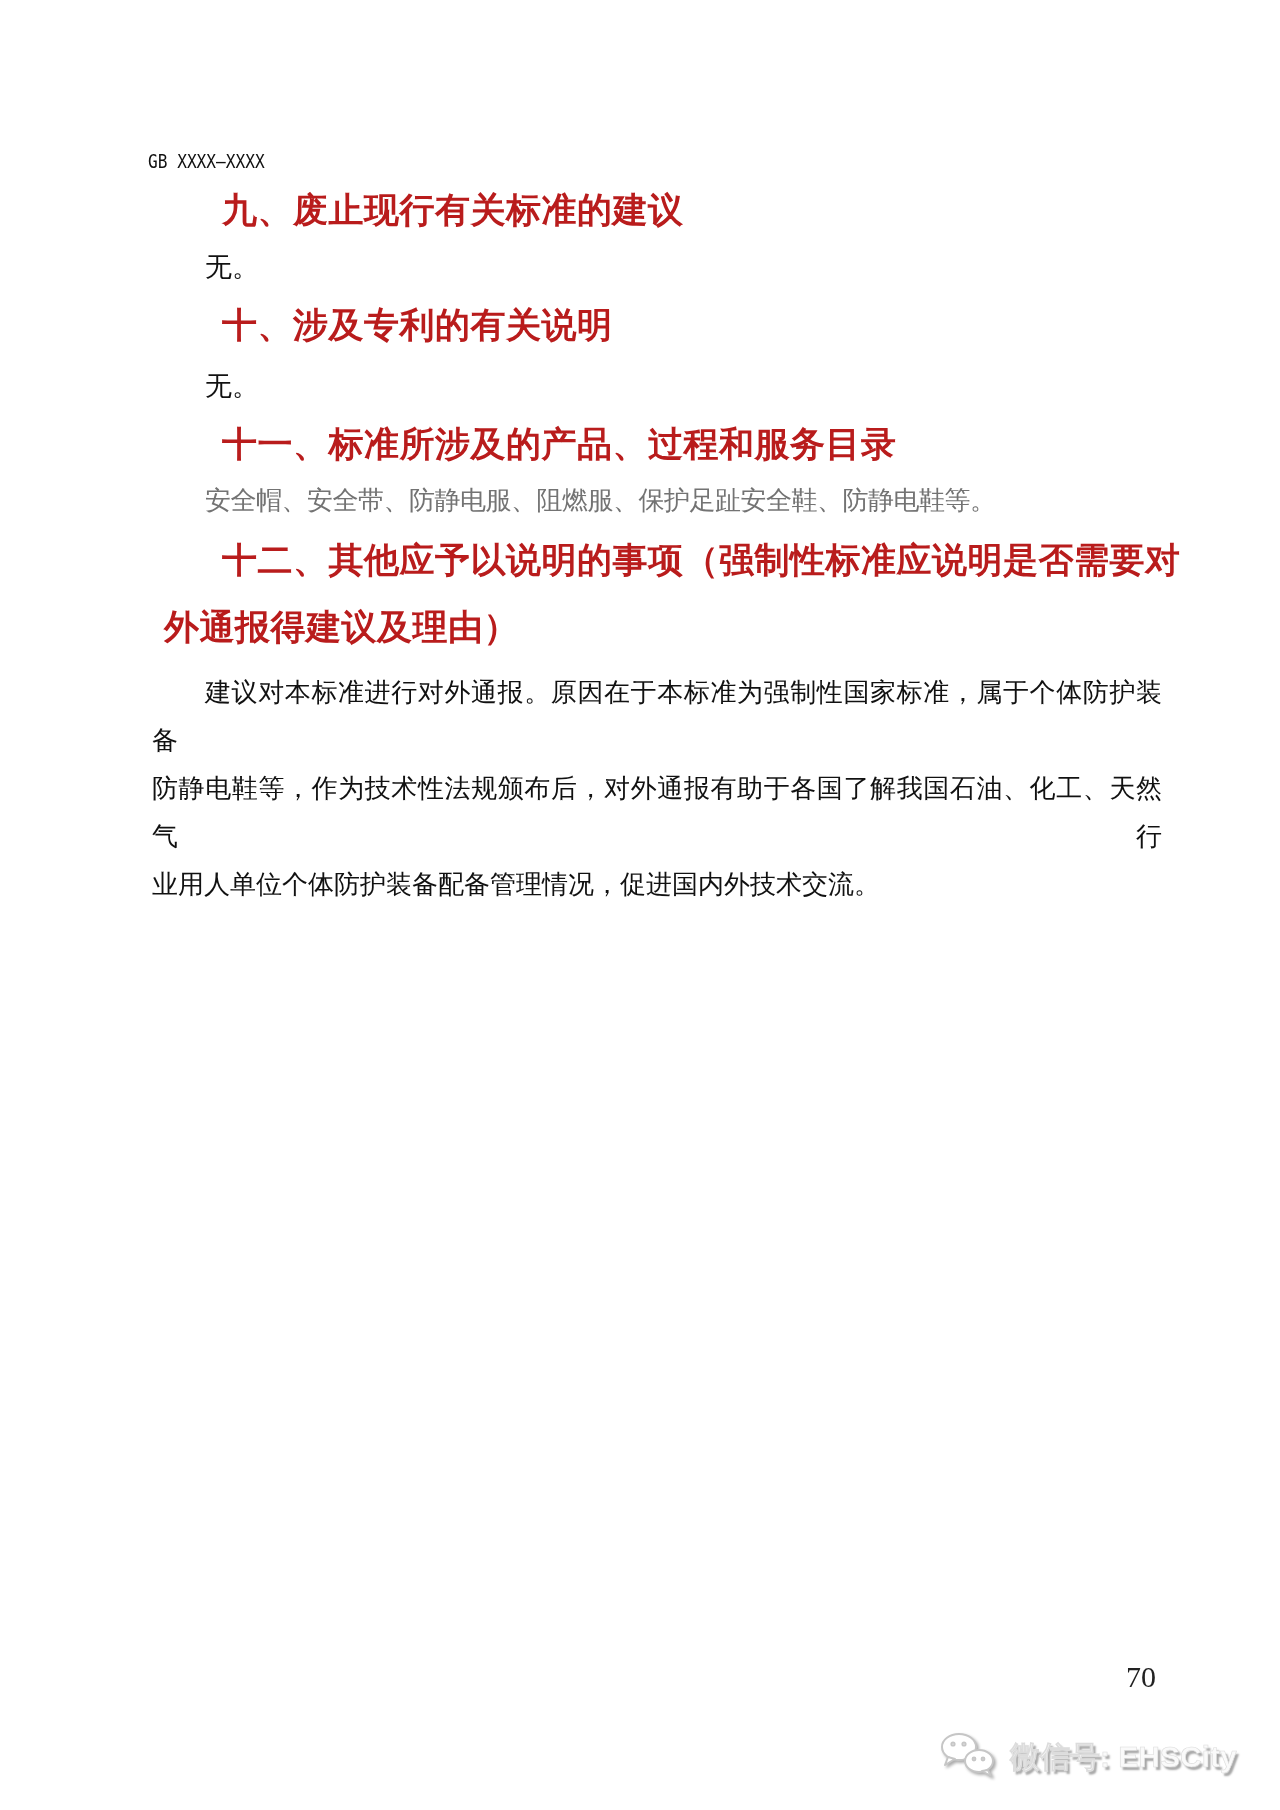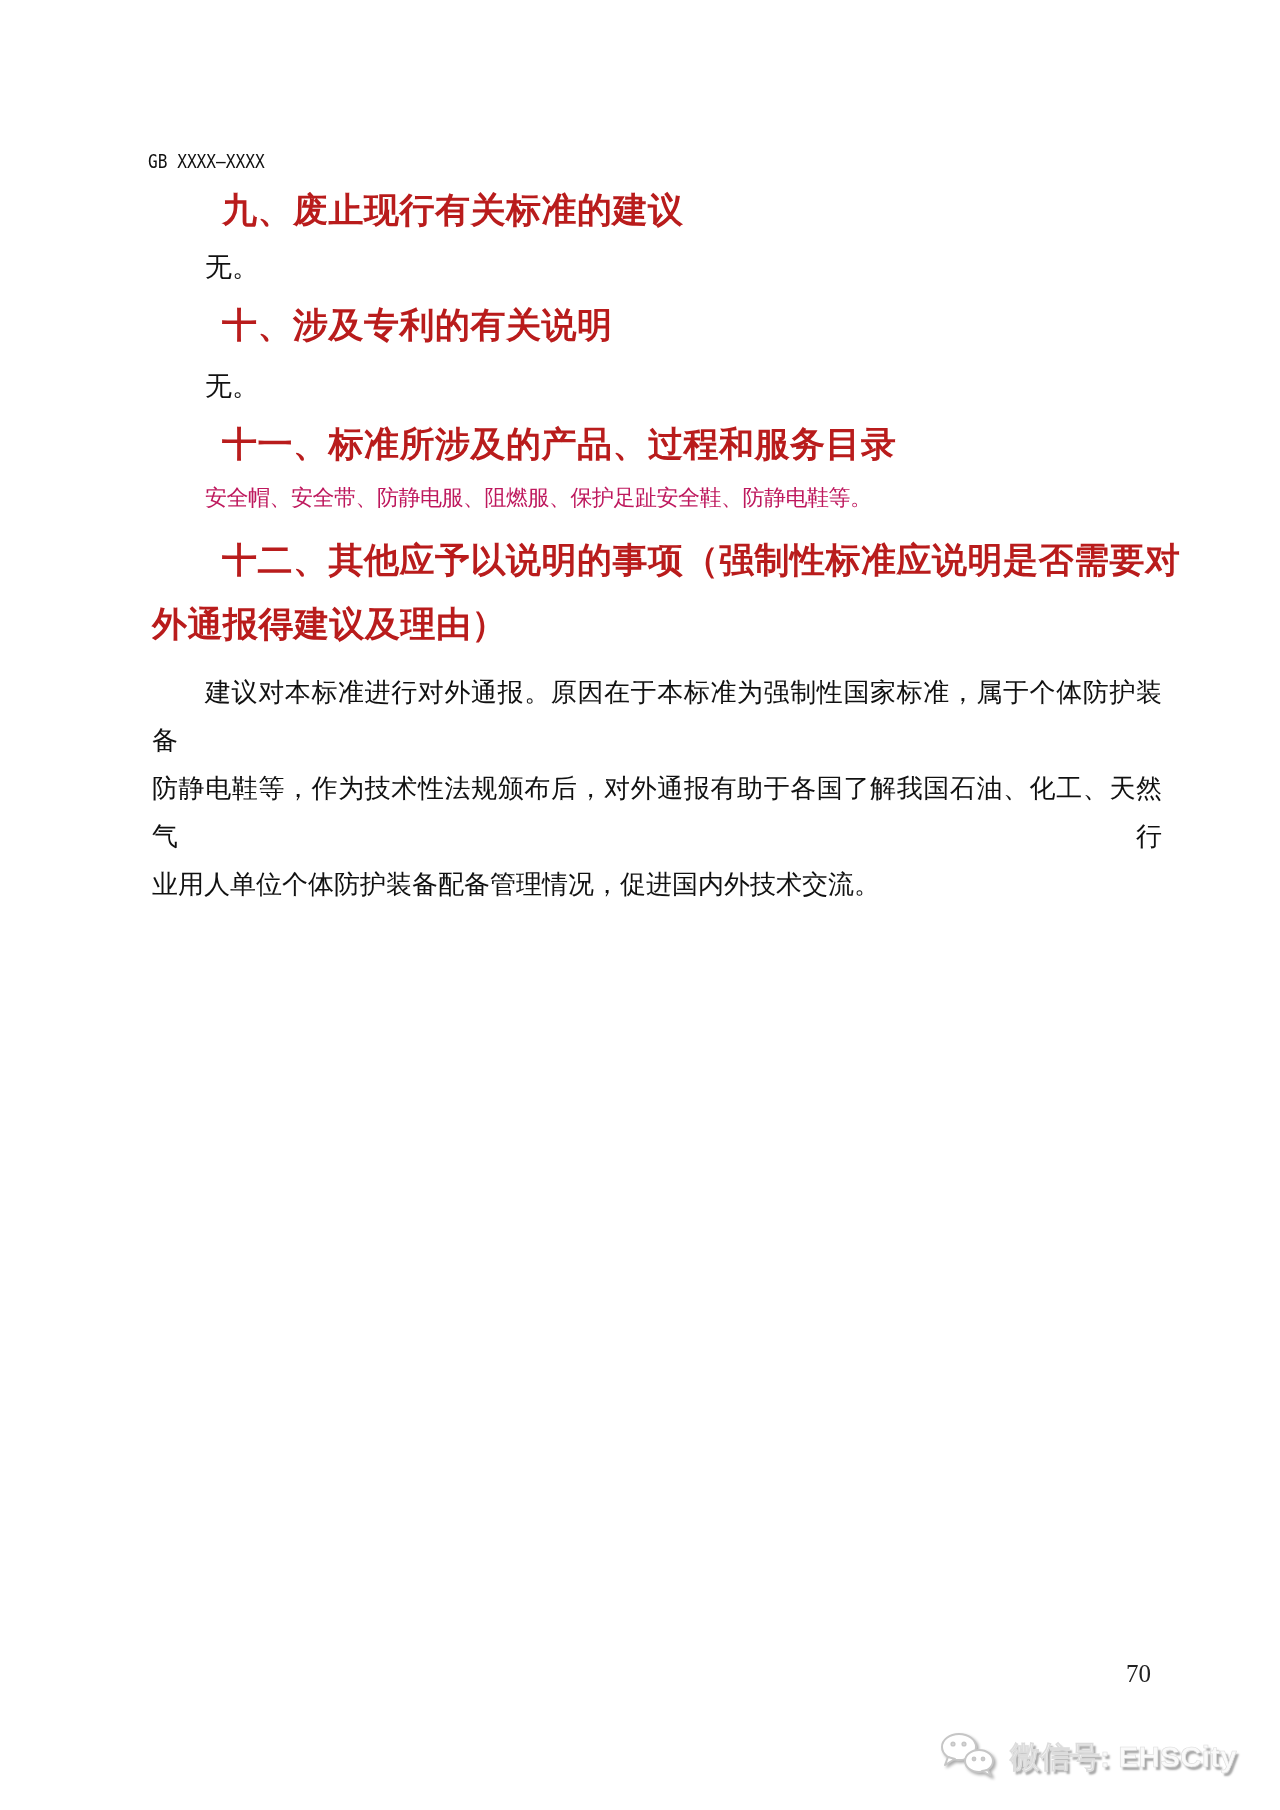--- a/index.html
+++ b/index.html
@@ -39,22 +39,22 @@
 
   .bodytext {
     font-family: "Liberation Serif", serif;
     font-size: 27px;
     line-height: 36px;
     color: #111111;
   }
 
   .products {
     font-family: Liberation Sans, sans-serif;
-    font-size: 22px;
-    color: #be185d;
+    font-size: 26px;
+    color: #737373;
     letter-spacing: -0.5px;
   }
 
   .para {
     position: absolute;
     left: 152px;
     top: 669px;
     width: 1010px;
     font-family: "Liberation Serif", serif;
     font-size: 26px;
@@ -64,21 +64,21 @@
   .para .pline { white-space: normal; }
   .para .pline.just {
     text-align: justify;
     text-align-last: justify;
     text-justify: inter-ideograph;
   }
   .para .pline.first { text-indent: 53px; }
 
   .pageno {
     font-family: "Liberation Serif", serif;
-    font-size: 25px;
+    font-size: 30px;
     color: #222222;
   }
 
   .watermark {
     position: absolute;
     left: 938px;
     top: 1732px;
     display: flex;
     align-items: center;
     gap: 10px;
@@ -108,21 +108,21 @@
   <h1 class="abs heading" style="left:222px; top:305px;">十、涉及专利的有关说明</h1>
 
   <p class="abs bodytext" style="left:205px; top:368px;">无。</p>
 
   <h1 class="abs heading" style="left:222px; top:424px;">十一、标准所涉及的产品、过程和服务目录</h1>
 
   <p class="abs products" style="left:205px; top:483px;">安全帽、安全带、防静电服、阻燃服、保护足趾安全鞋、防静电鞋等。</p>
 
   <h1 class="abs heading" style="left:222px; top:540px;">十二、其他应予以说明的事项（强制性标准应说明是否需要对</h1>
 
-  <h1 class="abs heading" style="left:152px; top:607px;font-family:Liberation Mono, monospace;">外通报得建议及理由）</h1>
+  <h1 class="abs heading" style="left:164px; top:607px;">外通报得建议及理由）</h1>
 
   <div class="para">
     <div class="pline first just">建议对本标准进行对外通报。原因在于本标准为强制性国家标准，属于个体防护装备</div>
     <div class="pline just">防静电鞋等，作为技术性法规颁布后，对外通报有助于各国了解我国石油、化工、天然气行</div>
     <div class="pline">业用人单位个体防护装备配备管理情况，促进国内外技术交流。</div>
   </div>
 
   <p class="abs pageno" style="left:1126px; top:1660px;">70</p>
 
   <div class="watermark">

